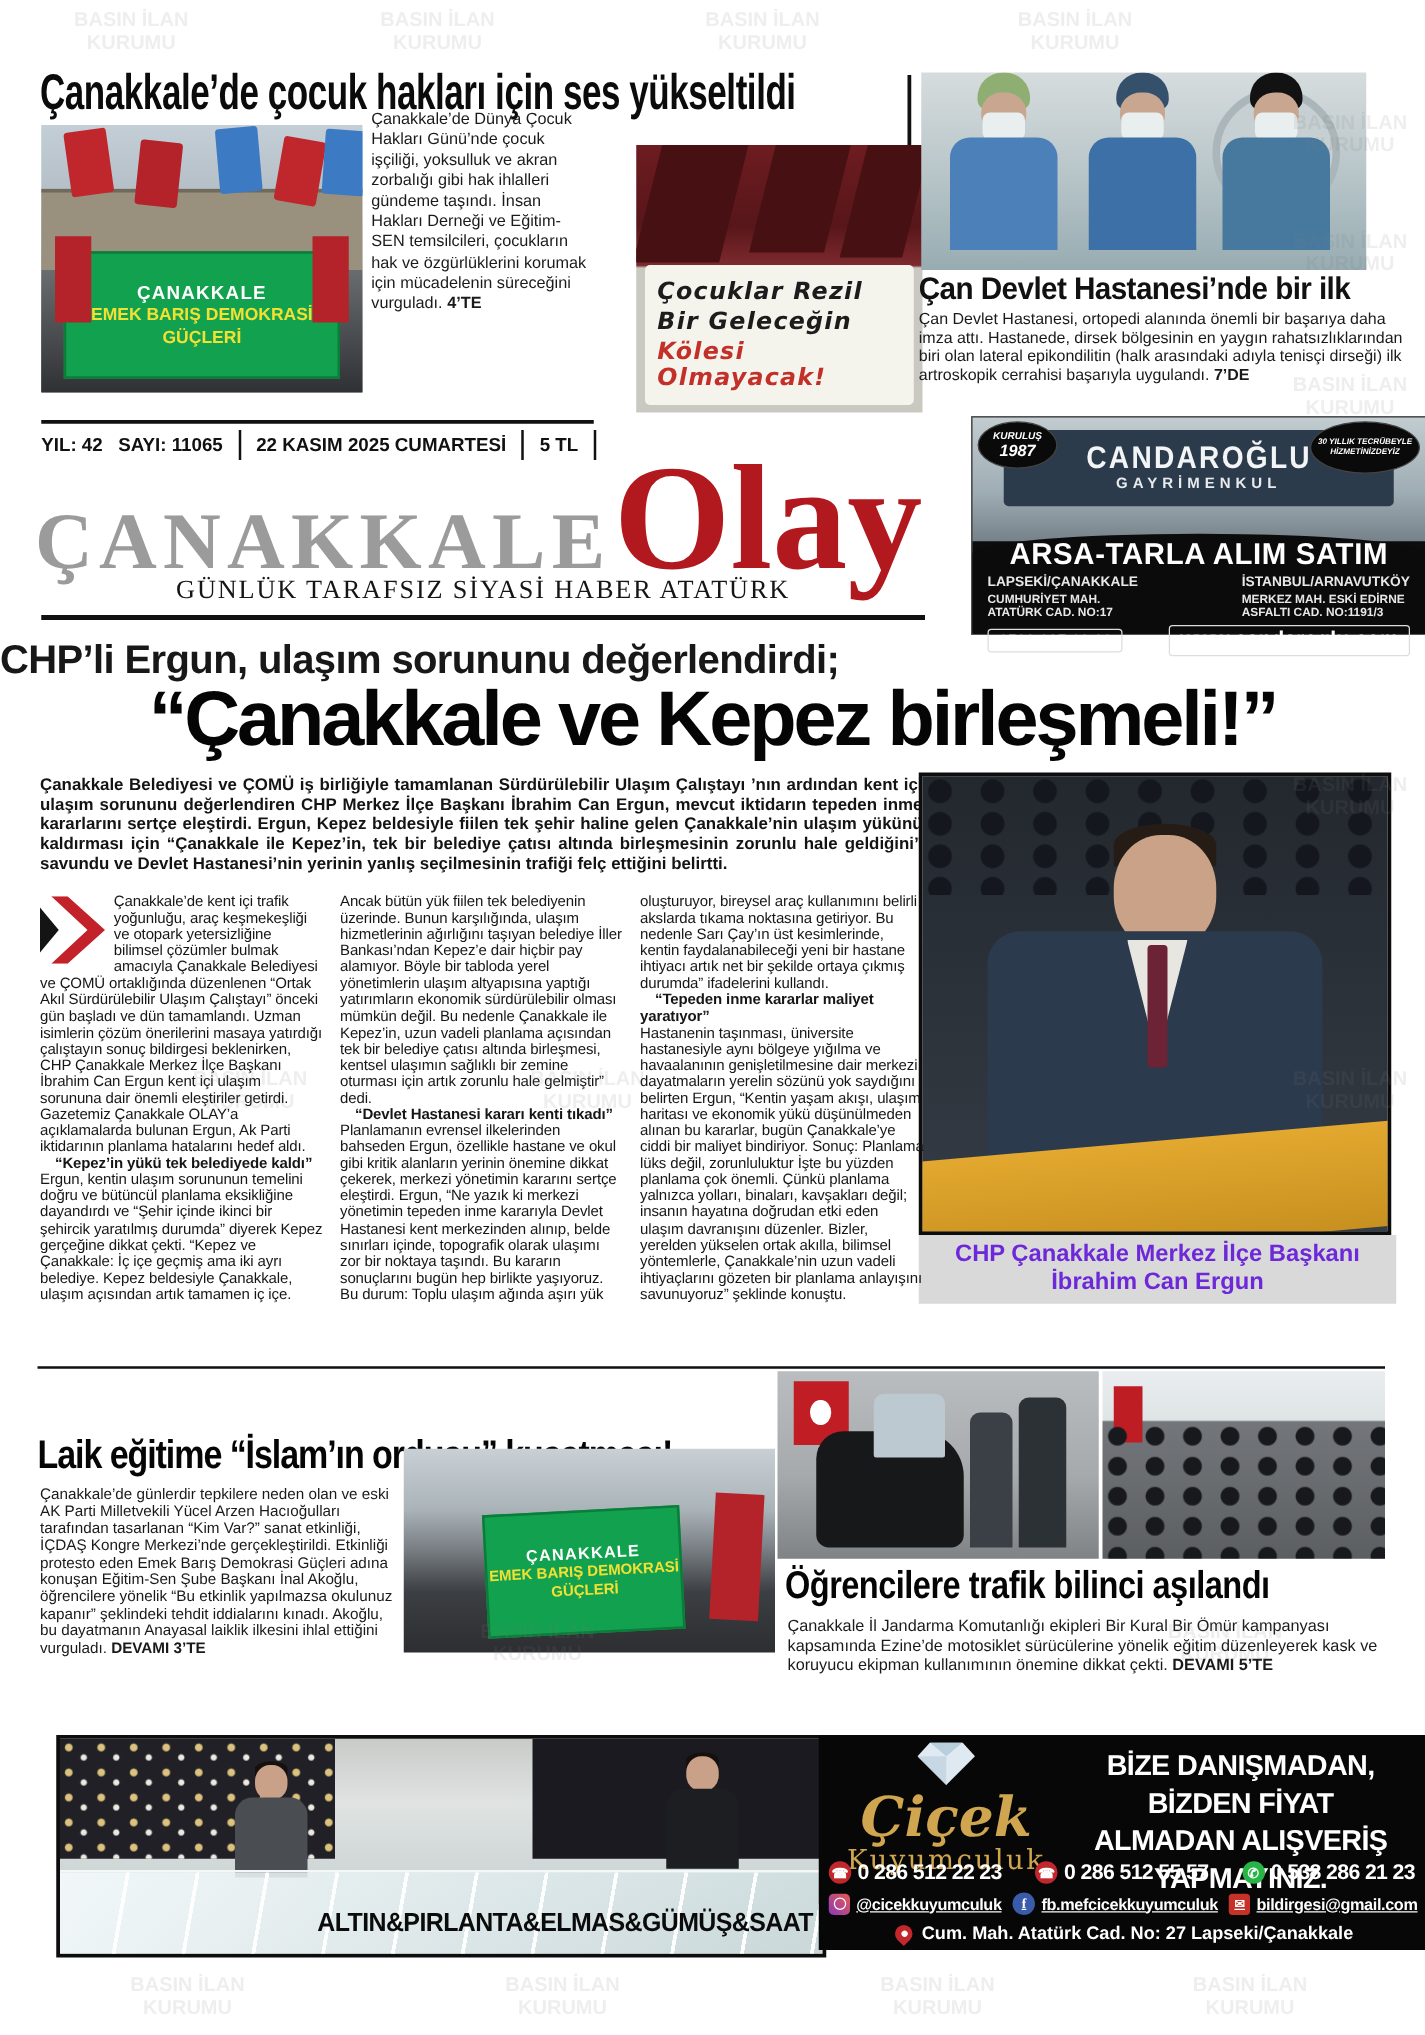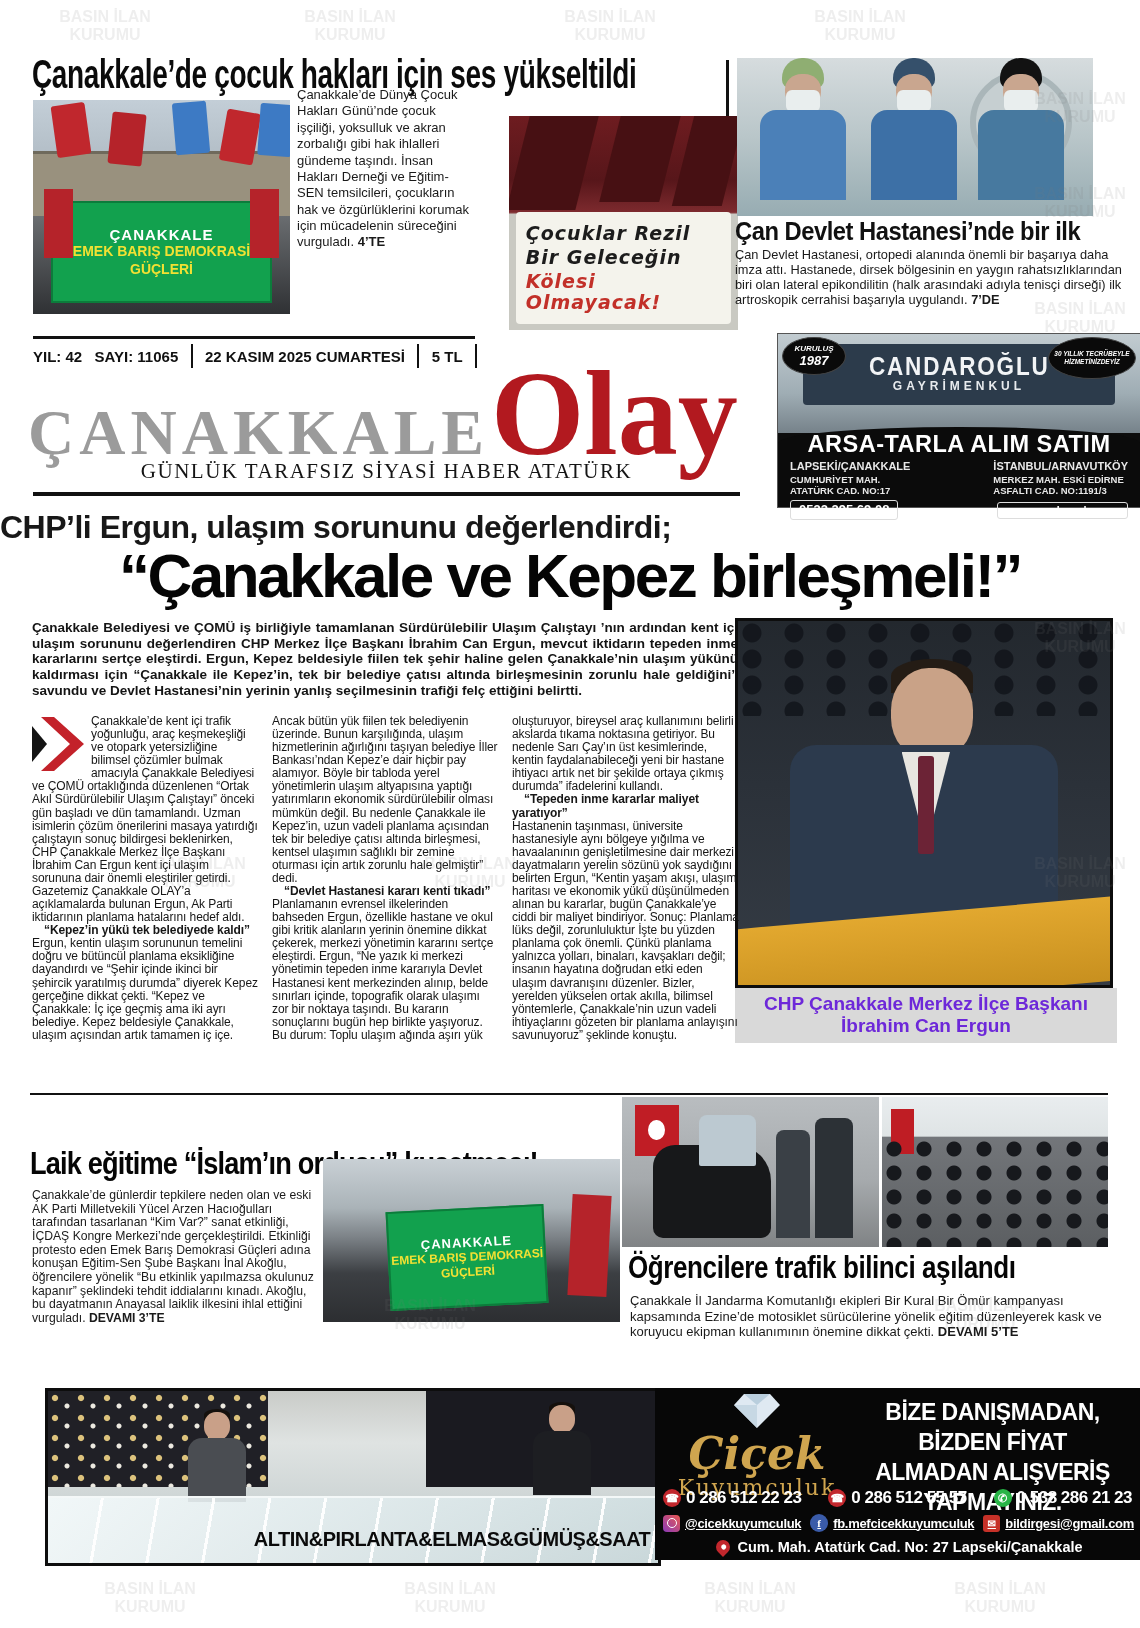--- a/index.html
+++ b/index.html
@@ -52,21 +52,21 @@
   .cand-brand{font:bold 25px/1 "Liberation Sans",sans-serif;color:#f2f4f6;letter-spacing:2px;transform:scaleX(0.9);}
   .cand-brandsub{font:bold 12px/1.3 "Liberation Sans",sans-serif;color:#e8ebee;letter-spacing:4px;}
   .cand-badge{position:absolute;background:#0a0a0a;border:1px solid #444;border-radius:50%;color:#fff;display:flex;flex-direction:column;align-items:center;justify-content:center;text-align:center;}
   .cand-black{position:absolute;left:0;bottom:0;width:100%;height:46%;background:#0b0b0b;border-radius:50% 50% 0 0/16px 16px 0 0;color:#fff;}
   .cand-headline{text-align:center;font:bold 24px/1.1 "Liberation Sans",sans-serif;letter-spacing:0.5px;margin-top:4px;transform:scaleX(0.98);}
   .cand-addrs{display:flex;justify-content:space-between;padding:2px 12px 0 12px;}
   .cand-addr{font:bold 9.5px/1.25 "Liberation Sans",sans-serif;color:#e8e8e8;}
   .cand-addr .a0{font-size:11px;}
   .cand-foot{display:flex;justify-content:space-between;padding:3px 12px 0 12px;align-items:center;}
   .cand-box{border:1.5px solid #ddd;border-radius:3px;padding:1px 8px;font:bold 13px/1.2 "Liberation Sans",sans-serif;color:#fff;}
-  .cand-web{font-size:11px;}
+  .cand-web{font-size:17px;}
   
   .kicker{left:0;top:510px;width:1140px;text-align:left;font:bold 32px/1.1 "Liberation Sans",sans-serif;color:#181818;letter-spacing:-0.5px;}
   .main-headline{left:0;top:545px;width:1140px;text-align:center;font:bold 62px/1 "Liberation Sans",sans-serif;letter-spacing:-2.5px;color:#050505;white-space:nowrap;}
   .lead{left:32px;top:620px;width:706px;font:bold 13.5px/1.16 "Liberation Sans",sans-serif;color:#141414;text-align:justify;}
   .ergun-photo{left:735px;top:618px;width:372px;height:364px;border:3px solid #0d0d0d;background:linear-gradient(180deg,#23282e 0%,#2b3139 45%,#353c45 100%);}
   .erg-aud{position:absolute;left:0;top:0;width:100%;height:26%;background-image:radial-gradient(circle at 14px 12px,#11141a 9px,transparent 10px);background-size:42px 26px;opacity:0.85;}
   .erg-head{position:absolute;left:41%;top:13%;width:82px;height:92px;border-radius:46%;background:#c9a287;}
   .erg-hair{position:absolute;left:41%;top:10.5%;width:82px;height:34px;border-radius:50% 50% 0 0;background:#241c15;}
   .erg-suit{position:absolute;left:14%;top:34%;width:72%;height:52%;border-radius:26px 26px 0 0;background:#2c3a4d;}
   .erg-shirt{position:absolute;left:44%;top:36%;width:13%;height:26%;background:#e8e6e1;clip-path:polygon(0 0,100% 0,50% 100%);}

